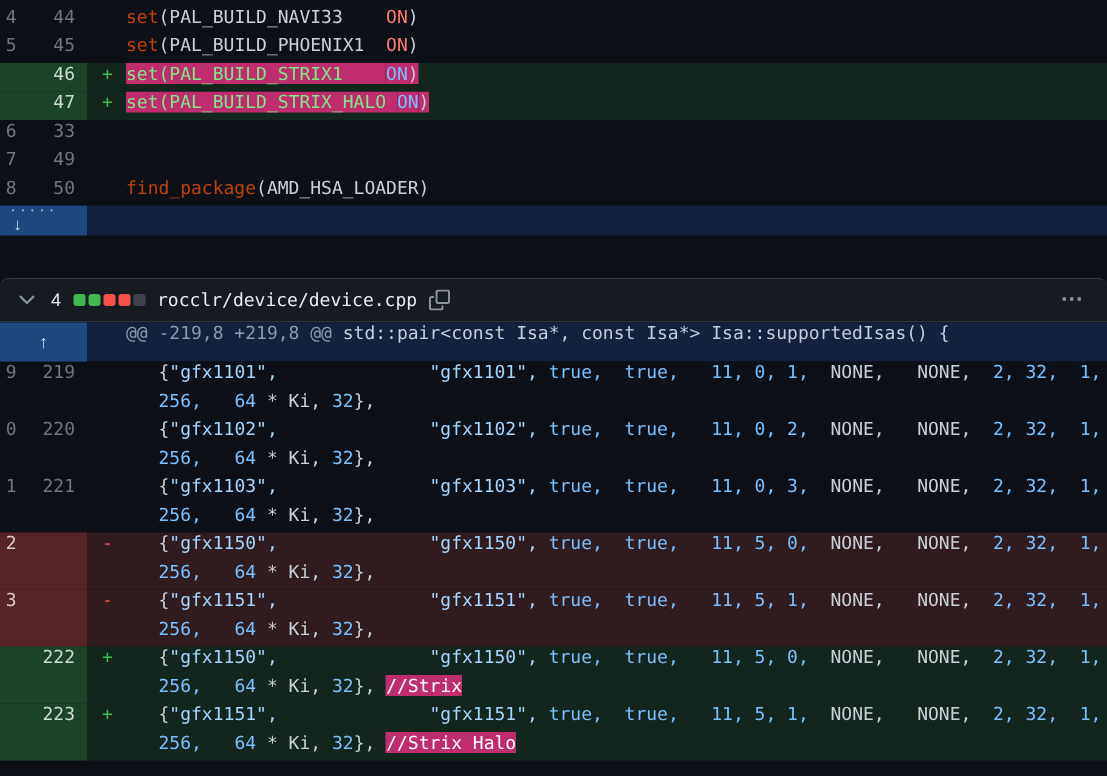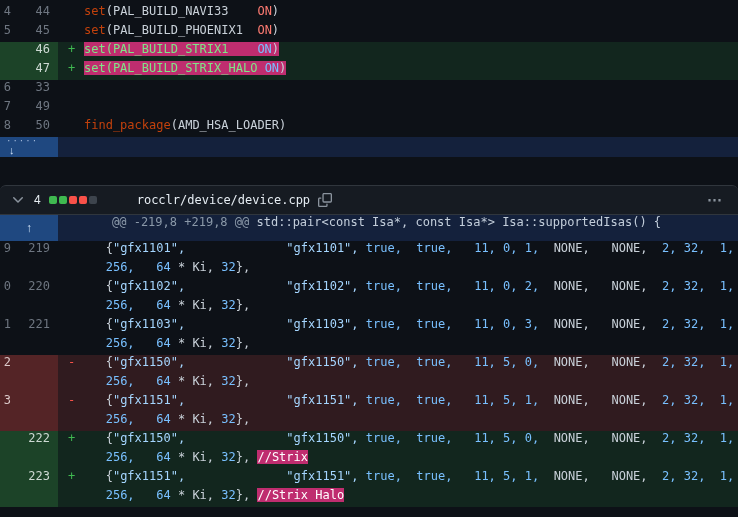--- a/index.html
+++ b/index.html
@@ -38,35 +38,35 @@
   .expander-row { display:flex; height:20px; }
   .expand-btn { width:58px; flex:none; background:#1f4880; display:flex; align-items:center; justify-content:center; color:#cfe0f5; }
   .expander-stack { flex-direction:column; align-items:flex-start; padding-left:6px; }
   .dots { font:9px "DejaVu Sans Mono", monospace; line-height:7px; color:#9fb6d8; letter-spacing:1px; }
   .arr  { font-size:11px; line-height:11px; padding-left:3px; }
   .expander-fill { flex:1; background:#14213c; }
 
   .hunk-row { display:flex; height:26px; background:#14213c; }
   .hunk-expand { height:26px; }
   .hunk-expand span { font-size:12px; }
-  .hunk-text { flex:1; line-height:26px; padding-left:10px; font:12px "DejaVu Sans Mono", monospace; white-space:pre; overflow:hidden;margin-left:44px; }
+  .hunk-text { flex:1; line-height:26px; padding-left:26px; font:12px "DejaVu Sans Mono", monospace; white-space:pre; overflow:hidden; }
   .hunk-range { color:#8b99a9; }
   .hunk-ctx { color:#c3cedb; }
 
   
   .fh { height:30px; background:#161b22; border-top:1px solid #30363d; border-bottom:1px solid #30363d;
         border-radius:6px 6px 0 0; display:flex; align-items:center; gap:8px; padding:0 16px 0 10px; }
   .fh-chevron { display:flex; align-items:center; }
   .fh-count { color:#e6edf3; font:12px "Liberation Sans", sans-serif; }
   .fh-diffstat { display:flex; gap:2px; }
   .sq { width:8px; height:8px; border-radius:2px; display:inline-block; }
   .sq-added { background:#3fb950; }
   .sq-removed { background:#f85149; }
   .sq-neutral { background:#3d444d; }
-  .fh-name { color:#e6edf3; font:12px "DejaVu Sans Mono", monospace; text-decoration:none;margin-left:32px; }
+  .fh-name { color:#e6edf3; font:12px "DejaVu Sans Mono", monospace; text-decoration:none; }
   .fh-copy { display:flex; align-items:center; }
   .fh-kebab { margin-left:auto; color:#8b949e; font-size:15px; font-weight:bold; line-height:15px; }
 </style>
 </head>
 <body>
 
 <div class="screen">
   <div class="spacer-top"></div>
 
   <section>

